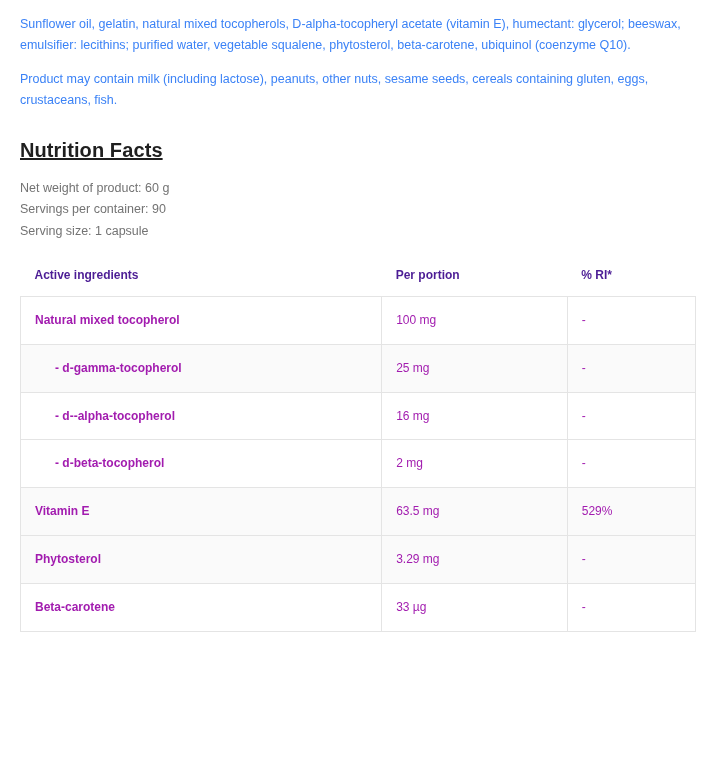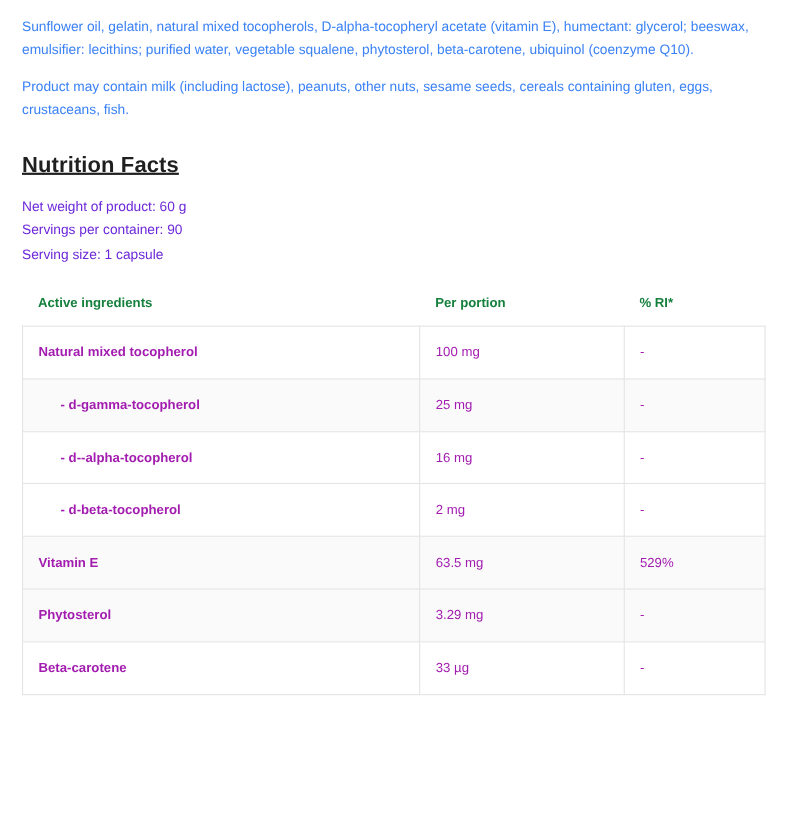--- a/index.html
+++ b/index.html
@@ -36,36 +36,36 @@
     line-height: 1.65;
     color: #3b82f6;
     margin: 0 0 14px 0;
   }
   .facts-meta {
     margin: 0 0 20px 0;
   }
   .facts-meta div {
     font-size: 12.5px;
     line-height: 1.72;
-    color: #6d28d9;
+    color: #737373;
   }
   table.nutrition {
     width: 100%;
     border-collapse: collapse;
     table-layout: fixed;
     margin: 0 0 0 0;
   }
   table.nutrition col.c1 { width: 53.5%; }
   table.nutrition col.c2 { width: 27.5%; }
   table.nutrition col.c3 { width: 19%; }
   table.nutrition thead th {
     text-align: left;
     font-size: 12px;
     font-weight: 600;
-    color: #15803d;
+    color: #4c1d95;
     padding: 6px 14px 14px 14px;
     border: none;
     background: transparent;
   }
   table.nutrition tbody td {
     font-size: 12px;
     color: #a21caf;
     border: 1px solid #e4e4e4;
     padding: 15px 14px;
     vertical-align: middle;

